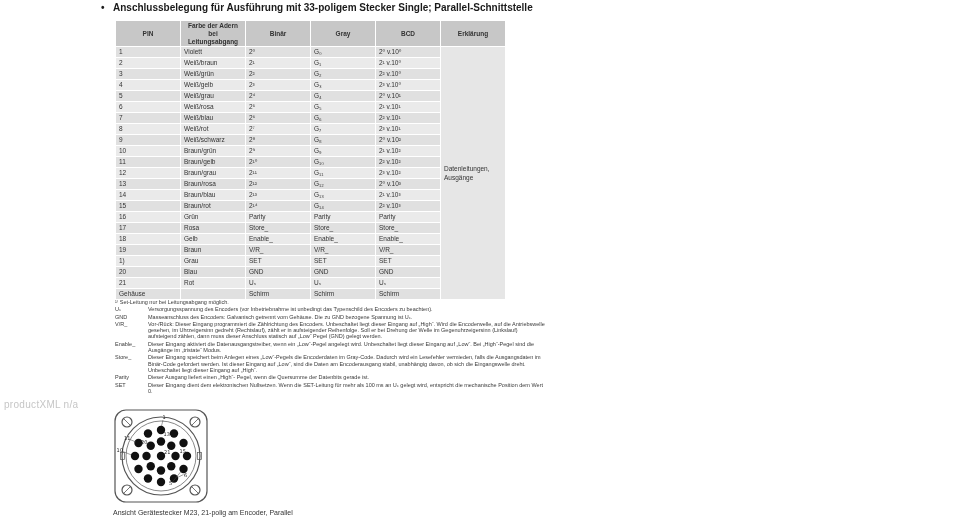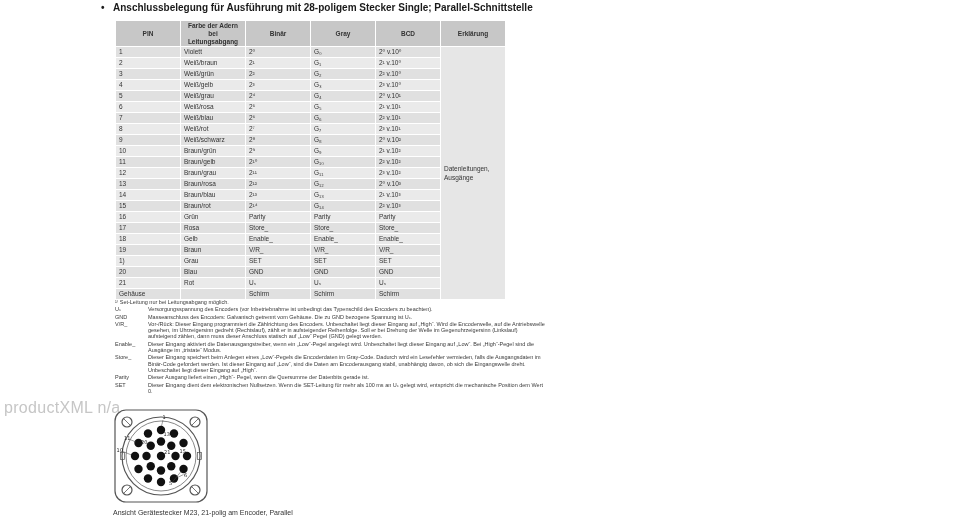--- a/index.html
+++ b/index.html
@@ -4,21 +4,21 @@
 <style>
   html,body{margin:0;padding:0;}
   body{
     width:970px;height:520px;position:relative;overflow:hidden;
     background:#ffffff;
     font-family:"Liberation Sans","DejaVu Sans",sans-serif;
     color:#333;
   }
   .watermark{
     position:absolute;left:4px;top:399px;
-    font-size:16px;color:#c6c6c6;letter-spacing:.3px;
+    font-size:10px;color:#c6c6c6;letter-spacing:.3px;
   }
   .title-row{
     position:absolute;left:101px;top:2px;display:flex;align-items:flex-start;
     font-size:10px;font-weight:bold;color:#1a1a1a;
   }
   .title-row .bullet{width:12px;font-size:10px;}
   
   .pin-table-wrap{position:absolute;left:115px;top:20px;}
   table{border-collapse:collapse;table-layout:fixed;width:390px;font-size:6.5px;color:#333;}
   col{width:65px;}
@@ -48,21 +48,21 @@
   .caption{position:absolute;left:113px;top:509px;font-size:7px;color:#333;}
   svg text{font-family:"DejaVu Sans",sans-serif;}
 </style>
 </head>
 <body>
 
 <div class="watermark">productXML n/a</div>
 
 <div class="title-row">
   <span class="bullet">•</span>
-  <span>Anschlussbelegung für Ausführung mit 28-poligem Stecker Single; Parallel-Schnittstelle</span>
+  <span>Anschlussbelegung für Ausführung mit 33-poligem Stecker Single; Parallel-Schnittstelle</span>
 </div>
 
 <div class="pin-table-wrap">
   <table>
     <colgroup>
         <col>
         <col>
         <col>
         <col>
         <col>

